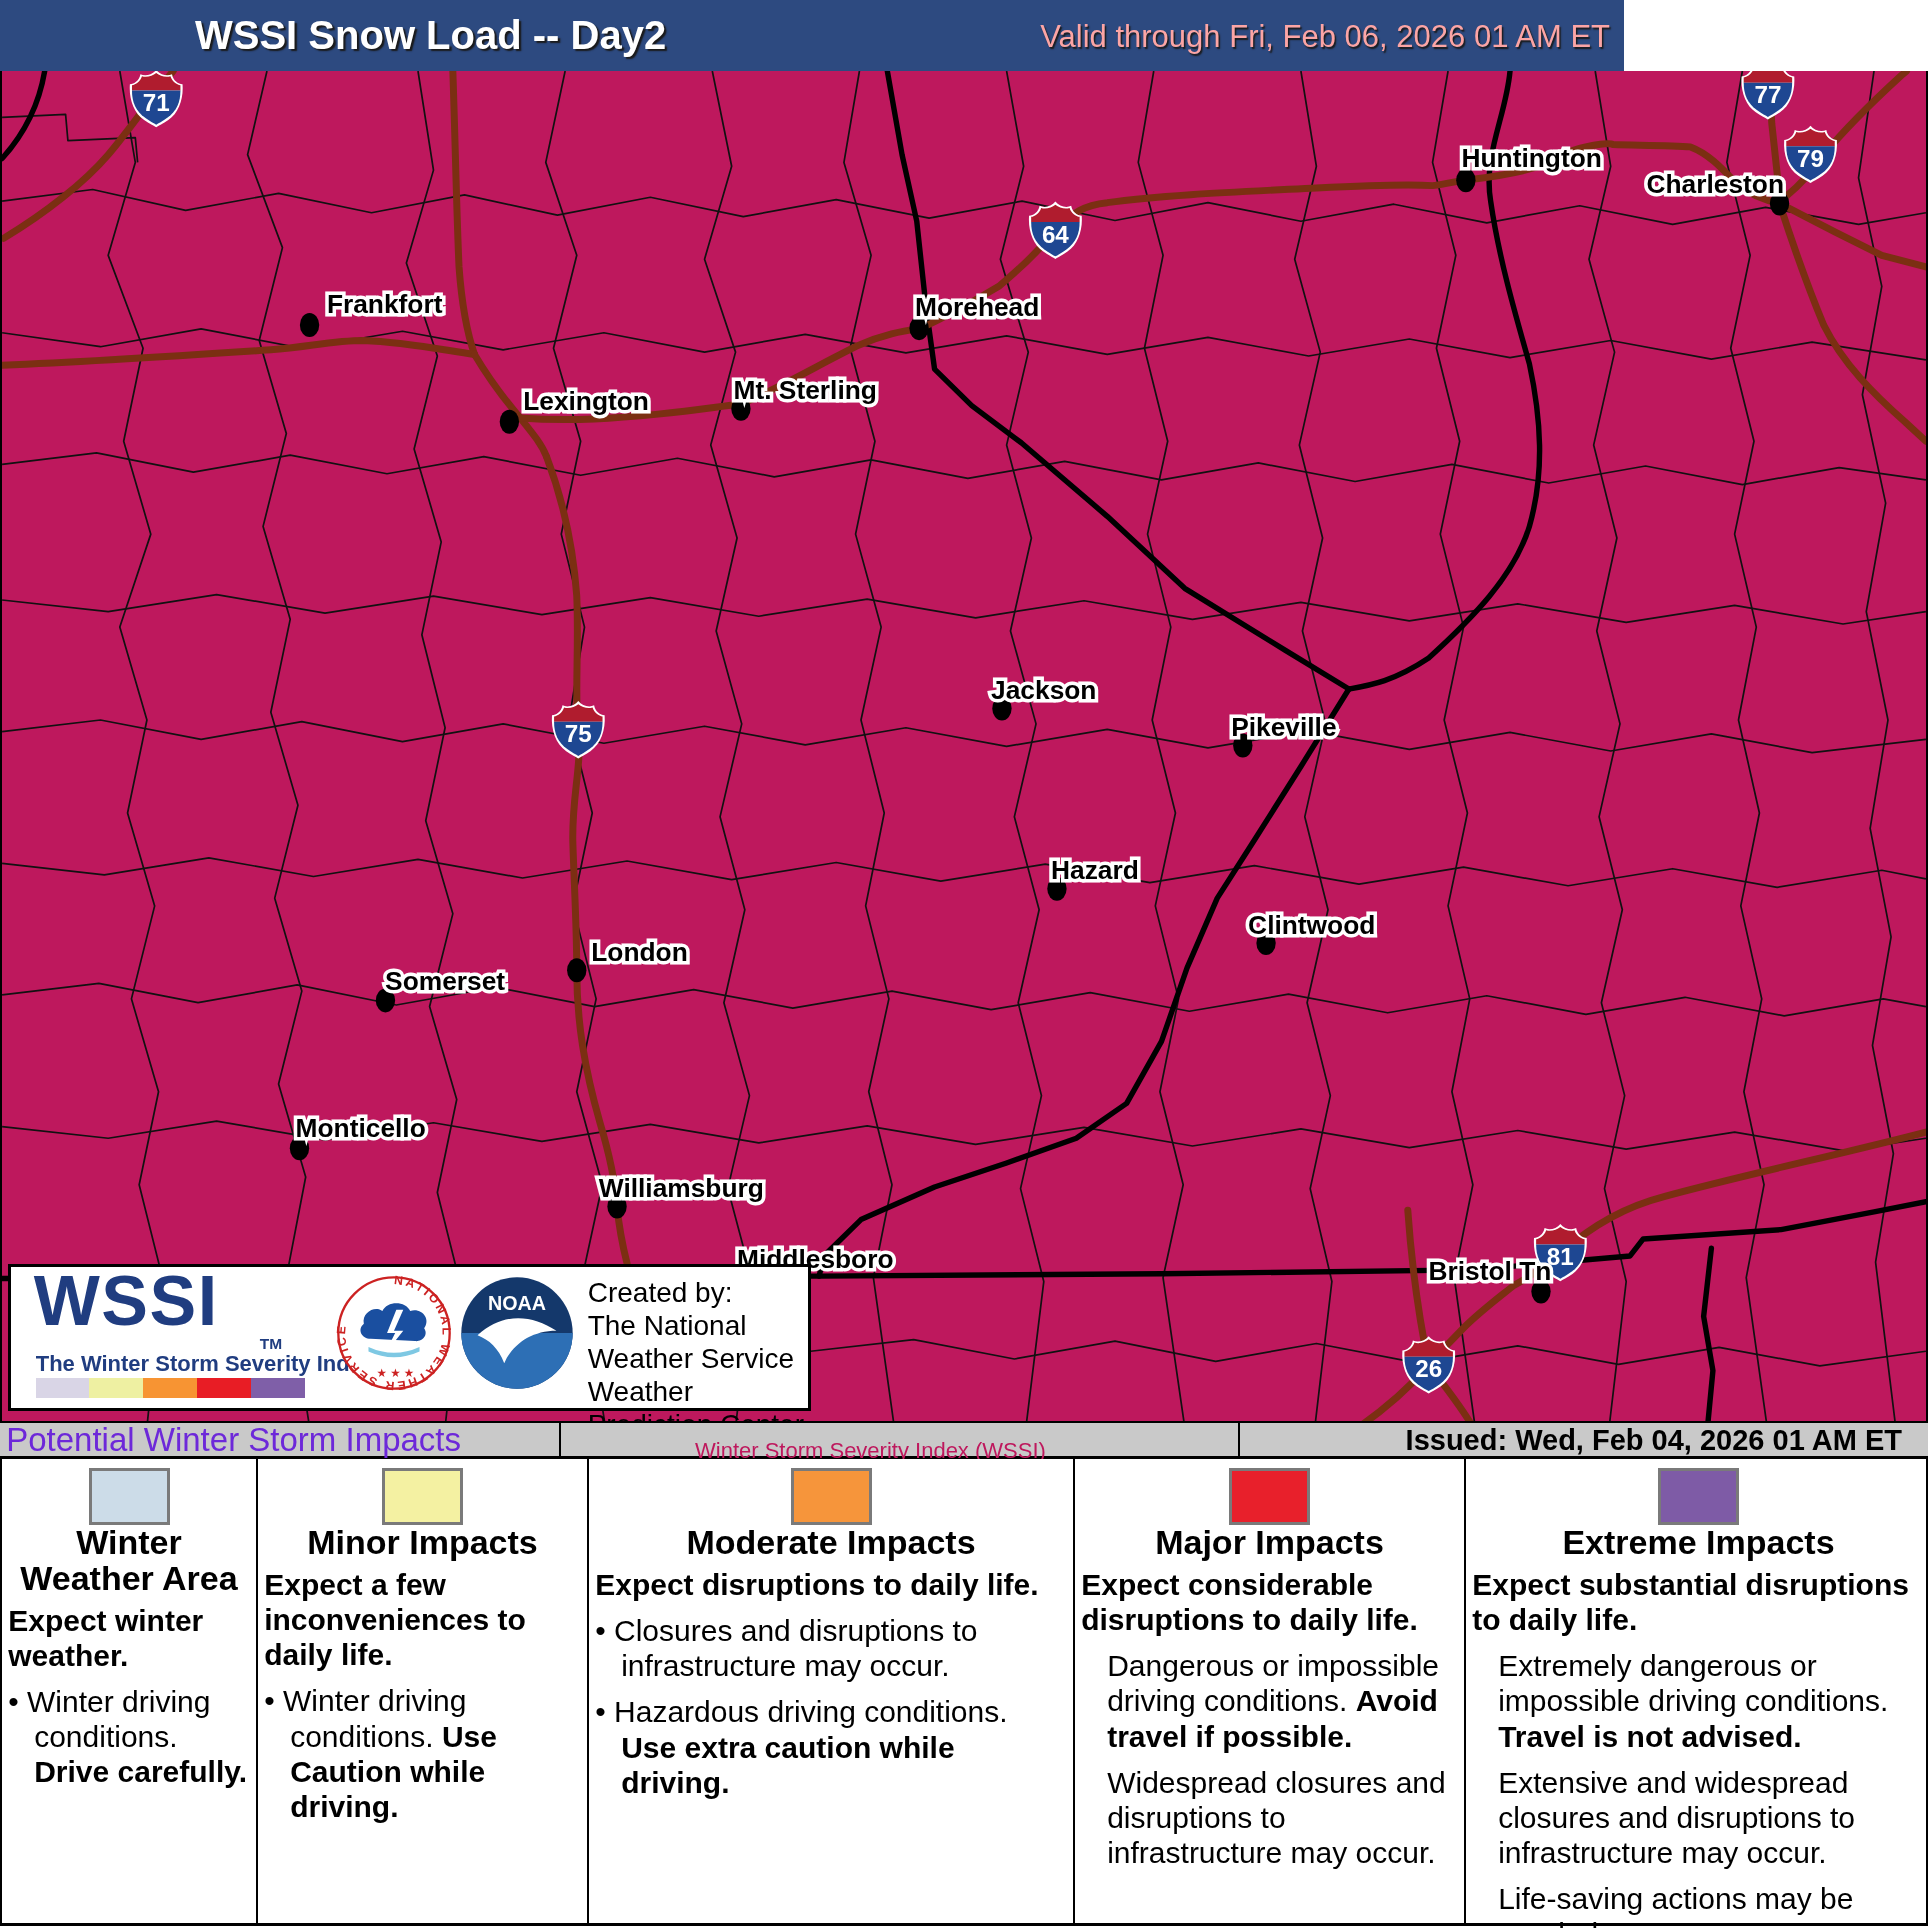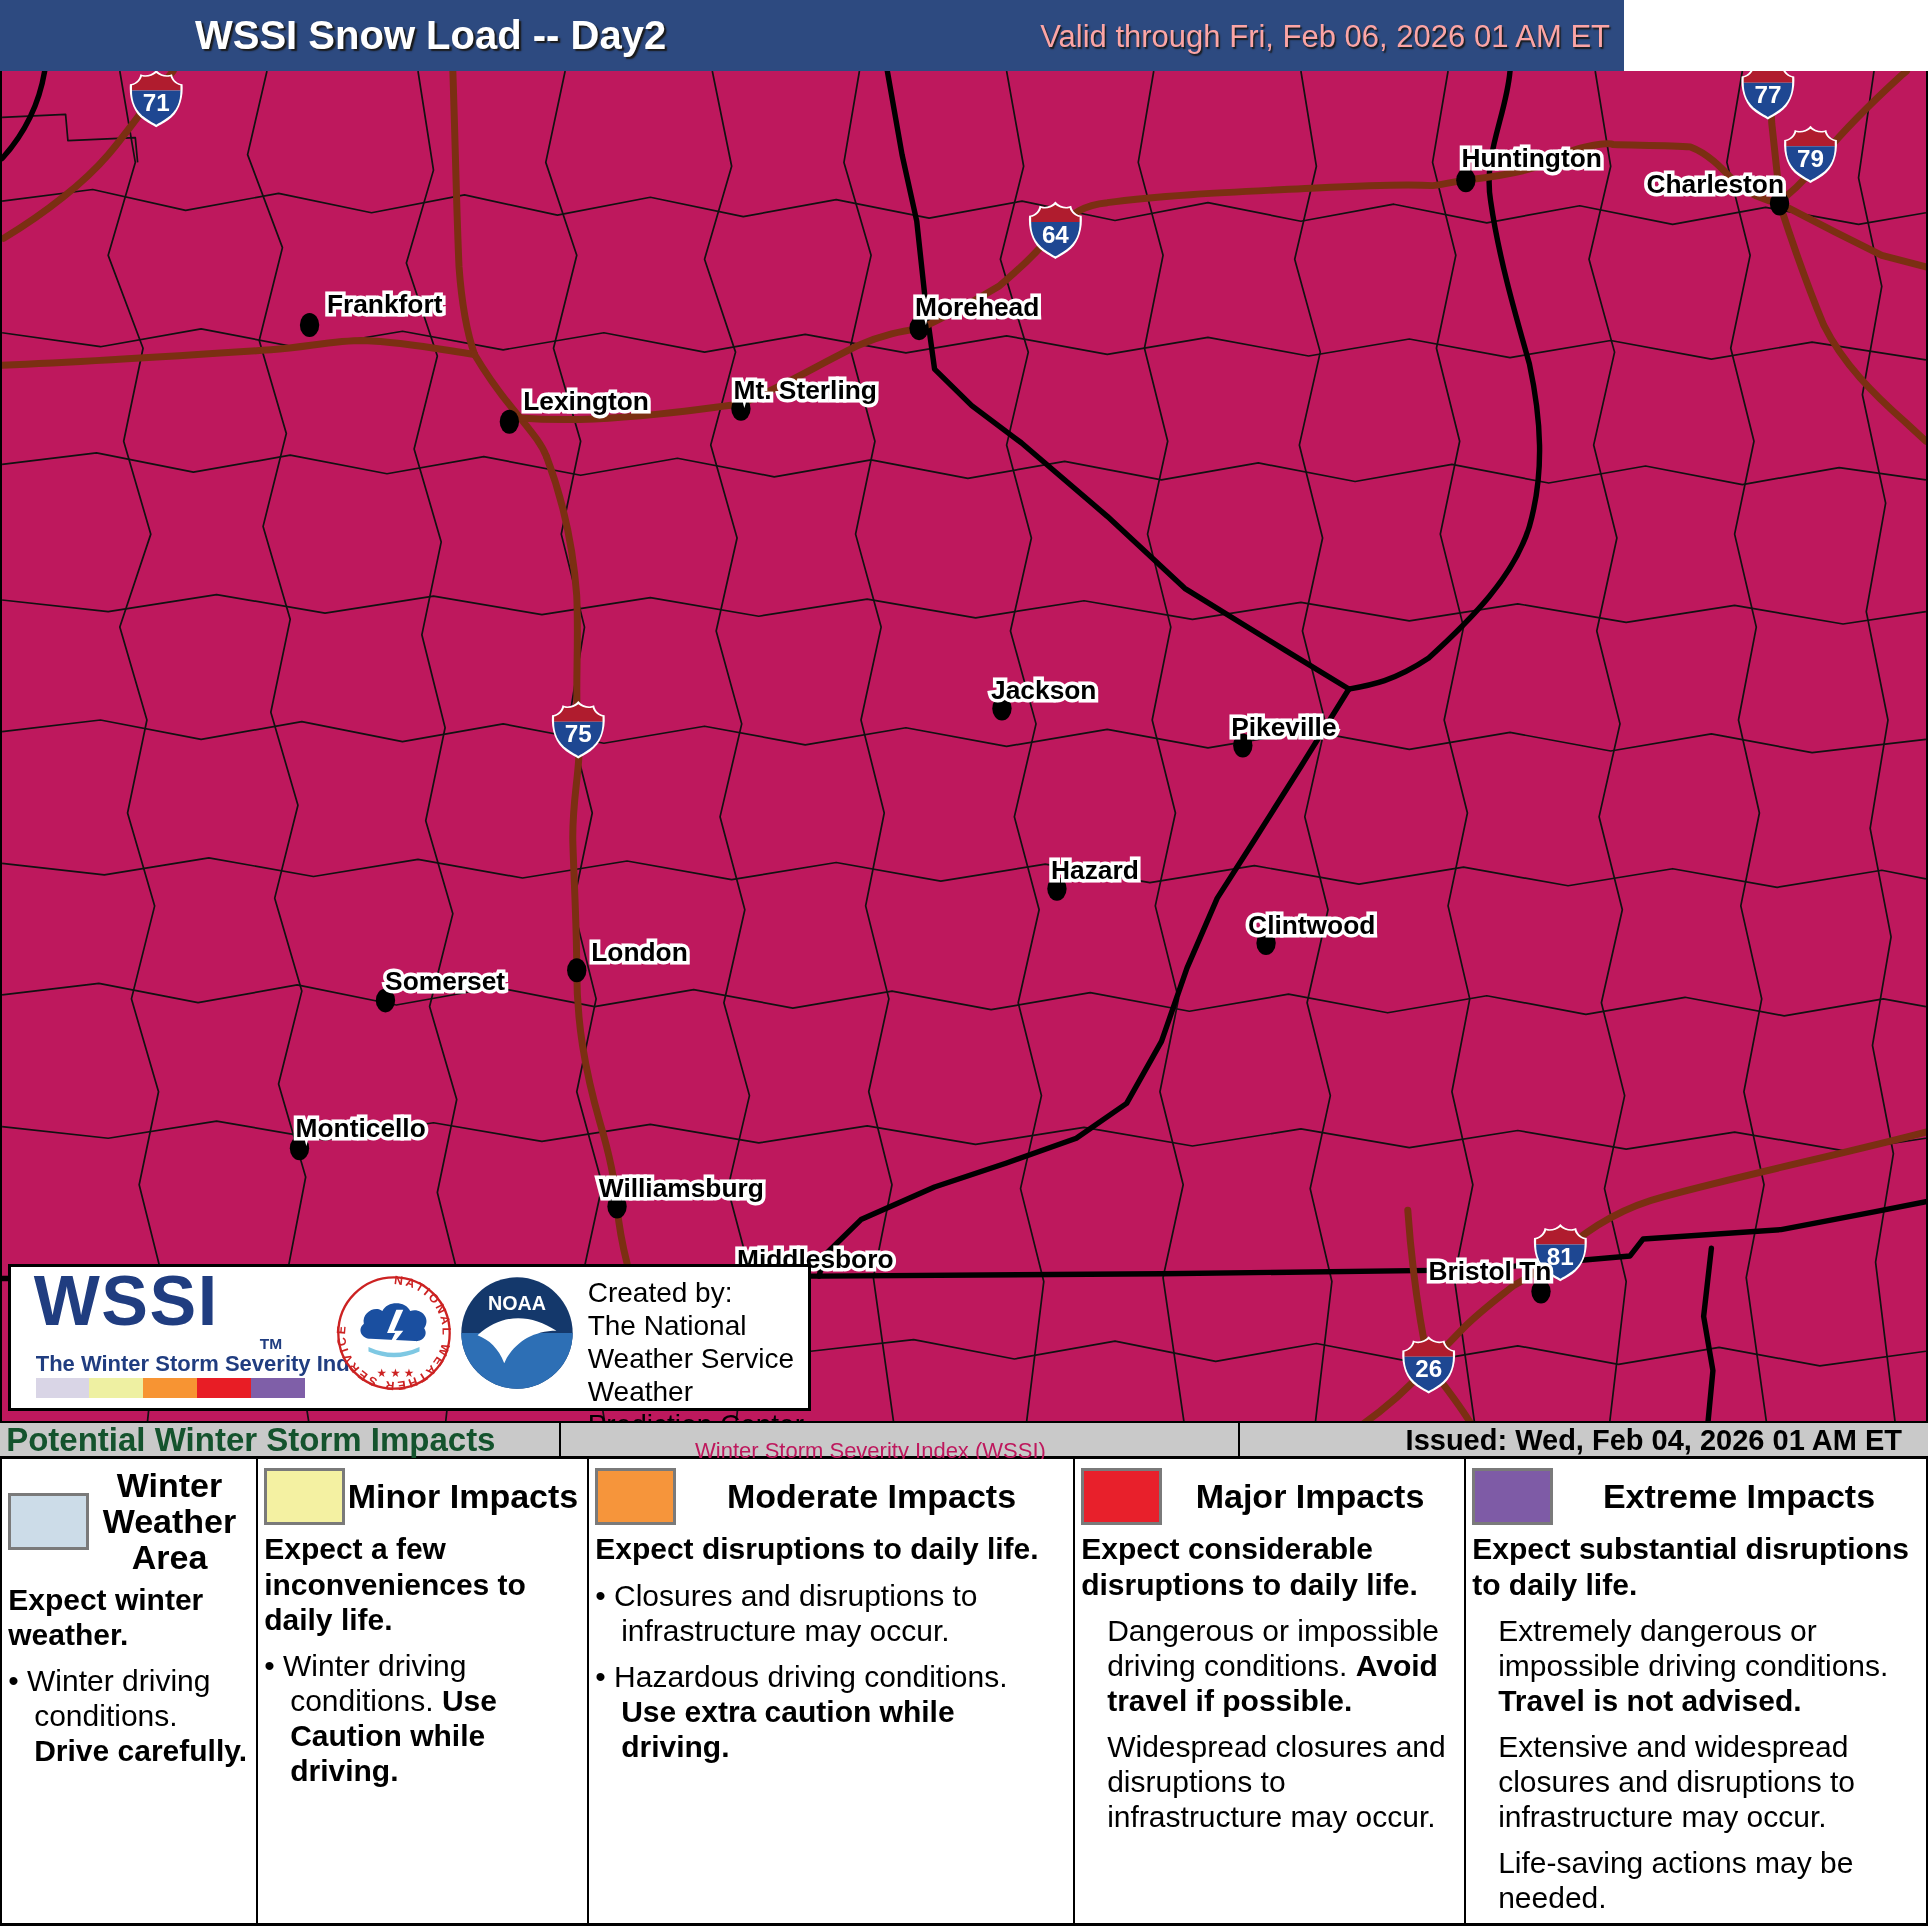--- a/index.html
+++ b/index.html
@@ -30,33 +30,33 @@
   .wssi-tag{position:absolute;left:25px;top:84px;font-size:22px;font-weight:bold;color:#203d80;}
   .strip{position:absolute;left:25px;top:111px;width:269px;height:20px;display:flex;}
   .strip div{flex:1;height:20px;}
   .nws-logo{position:absolute;left:325px;top:7.7px;}
   .noaa-logo{position:absolute;left:448px;top:7.7px;}
   .created{position:absolute;left:577px;top:9.3px;font-size:28px;color:#000;line-height:1.18;}
 
   
   .gbar{position:absolute;left:0;top:1421px;width:1928px;height:38px;background:#c9c9c9;
         border-top:2.3px solid #000;border-bottom:3.1px solid #000;box-sizing:border-box;}
-  .gbar .l{position:absolute;left:6.2px;top:0;line-height:34px;font-size:33px;font-weight:bold;color:#14532d;}
+  .gbar .l{position:absolute;left:6.2px;top:0;line-height:34px;font-size:33px;font-weight:normal;color:#6d28d9;}
   .gbar .c{position:absolute;left:695px;top:10px;line-height:36px;font-size:22px;color:#be185d;}
   .gbar .r{position:absolute;right:26px;top:0;line-height:34px;font-size:29px;font-weight:bold;color:#000000;}
   .gdiv{position:absolute;top:0;width:1.5px;height:33px;background:#000;}
 
   
   .legend{position:absolute;left:0;top:1459px;width:1928px;height:467px;display:flex;
           border-left:2.3px solid #000;border-right:2.3px solid #000;border-bottom:3.1px solid #000;
           box-sizing:border-box;background:#fff;}
   .lcol{box-sizing:border-box;border-right:2.3px solid #000;padding:9.3px 6.2px 3.1px 6.2px;
         font-size:30px;line-height:1.17;color:#000;}
   .lcol:last-child{border-right:none;}
-  .lhead{display:flex;align-items:center;margin-bottom:6.2px;}
+  .lhead{display:flex;align-items:center;margin-bottom:6.2px;flex-direction:column;}
   .swatch{width:81px;height:57px;border:3.9px solid #7a7a7a;box-sizing:border-box;flex:0 0 auto;}
   .ltitle{flex:1;text-align:center;font-size:34px;font-weight:bold;line-height:1.05;}
   .lintro{font-weight:bold;margin:3.1px 0 11px 0;}
   .litem{margin:0 0 11px 0;padding-left:26px;}
   .litem.bul{text-indent:-26px;}
   .litem b{font-weight:bold;}
 </style>
 </head>
 <body>
 

